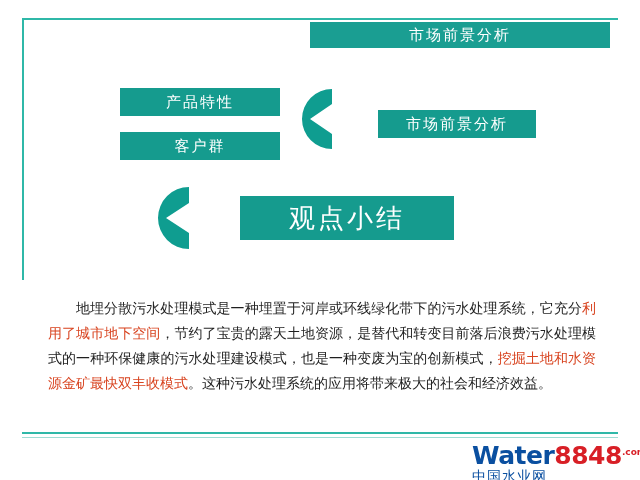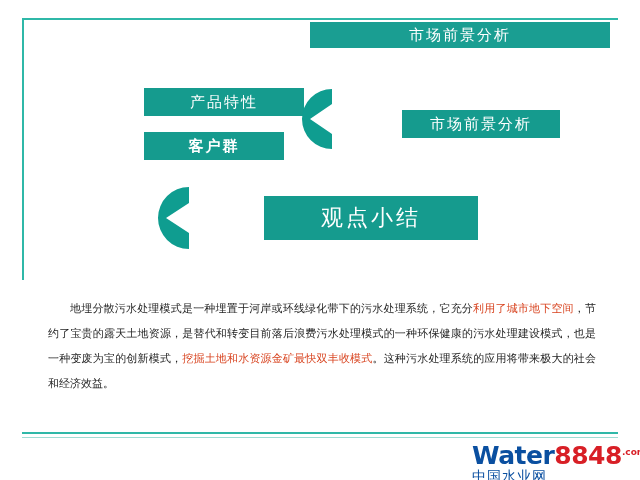--- a/index.html
+++ b/index.html
@@ -74,68 +74,66 @@
   }
 
   
   .box {
     position: absolute;
     background: #159b8e;
     display: flex;
     align-items: center;
     justify-content: center;
     color: #ffffff;
-    margin-left: 24px;
   }
   .box-product {
     left: 120px;
     top: 88px;
     width: 160px;
     height: 28px;
     font-size: 15px;
     letter-spacing: 2px;
   }
   .box-customer {
     left: 120px;
     top: 132px;
-    width: 140px;
+    width: 160px;
     height: 28px;
     font-size: 15px;
     letter-spacing: 2px;
-    font-weight: bold;
   }
   .box-market {
     left: 378px;
     top: 110px;
     width: 158px;
     height: 28px;
     font-size: 15px;
     letter-spacing: 2px;
   }
   .box-summary {
     left: 240px;
     top: 196px;
     width: 214px;
     height: 44px;
-    font-size: 22px;
+    font-size: 26px;
     letter-spacing: 3px;
   }
 
   
   .arrow-circle {
     position: absolute;
   }
 
   
   .body-text {
     position: absolute;
     left: 48px;
     top: 296px;
     width: 548px;
-    font-size: 11px;
+    font-size: 14px;
     line-height: 25px;
     color: #1f1f1f;
     text-align: justify;
     text-indent: 2em;
   }
   .body-text .hl {
     color: #d8431f;
   }
 
   

